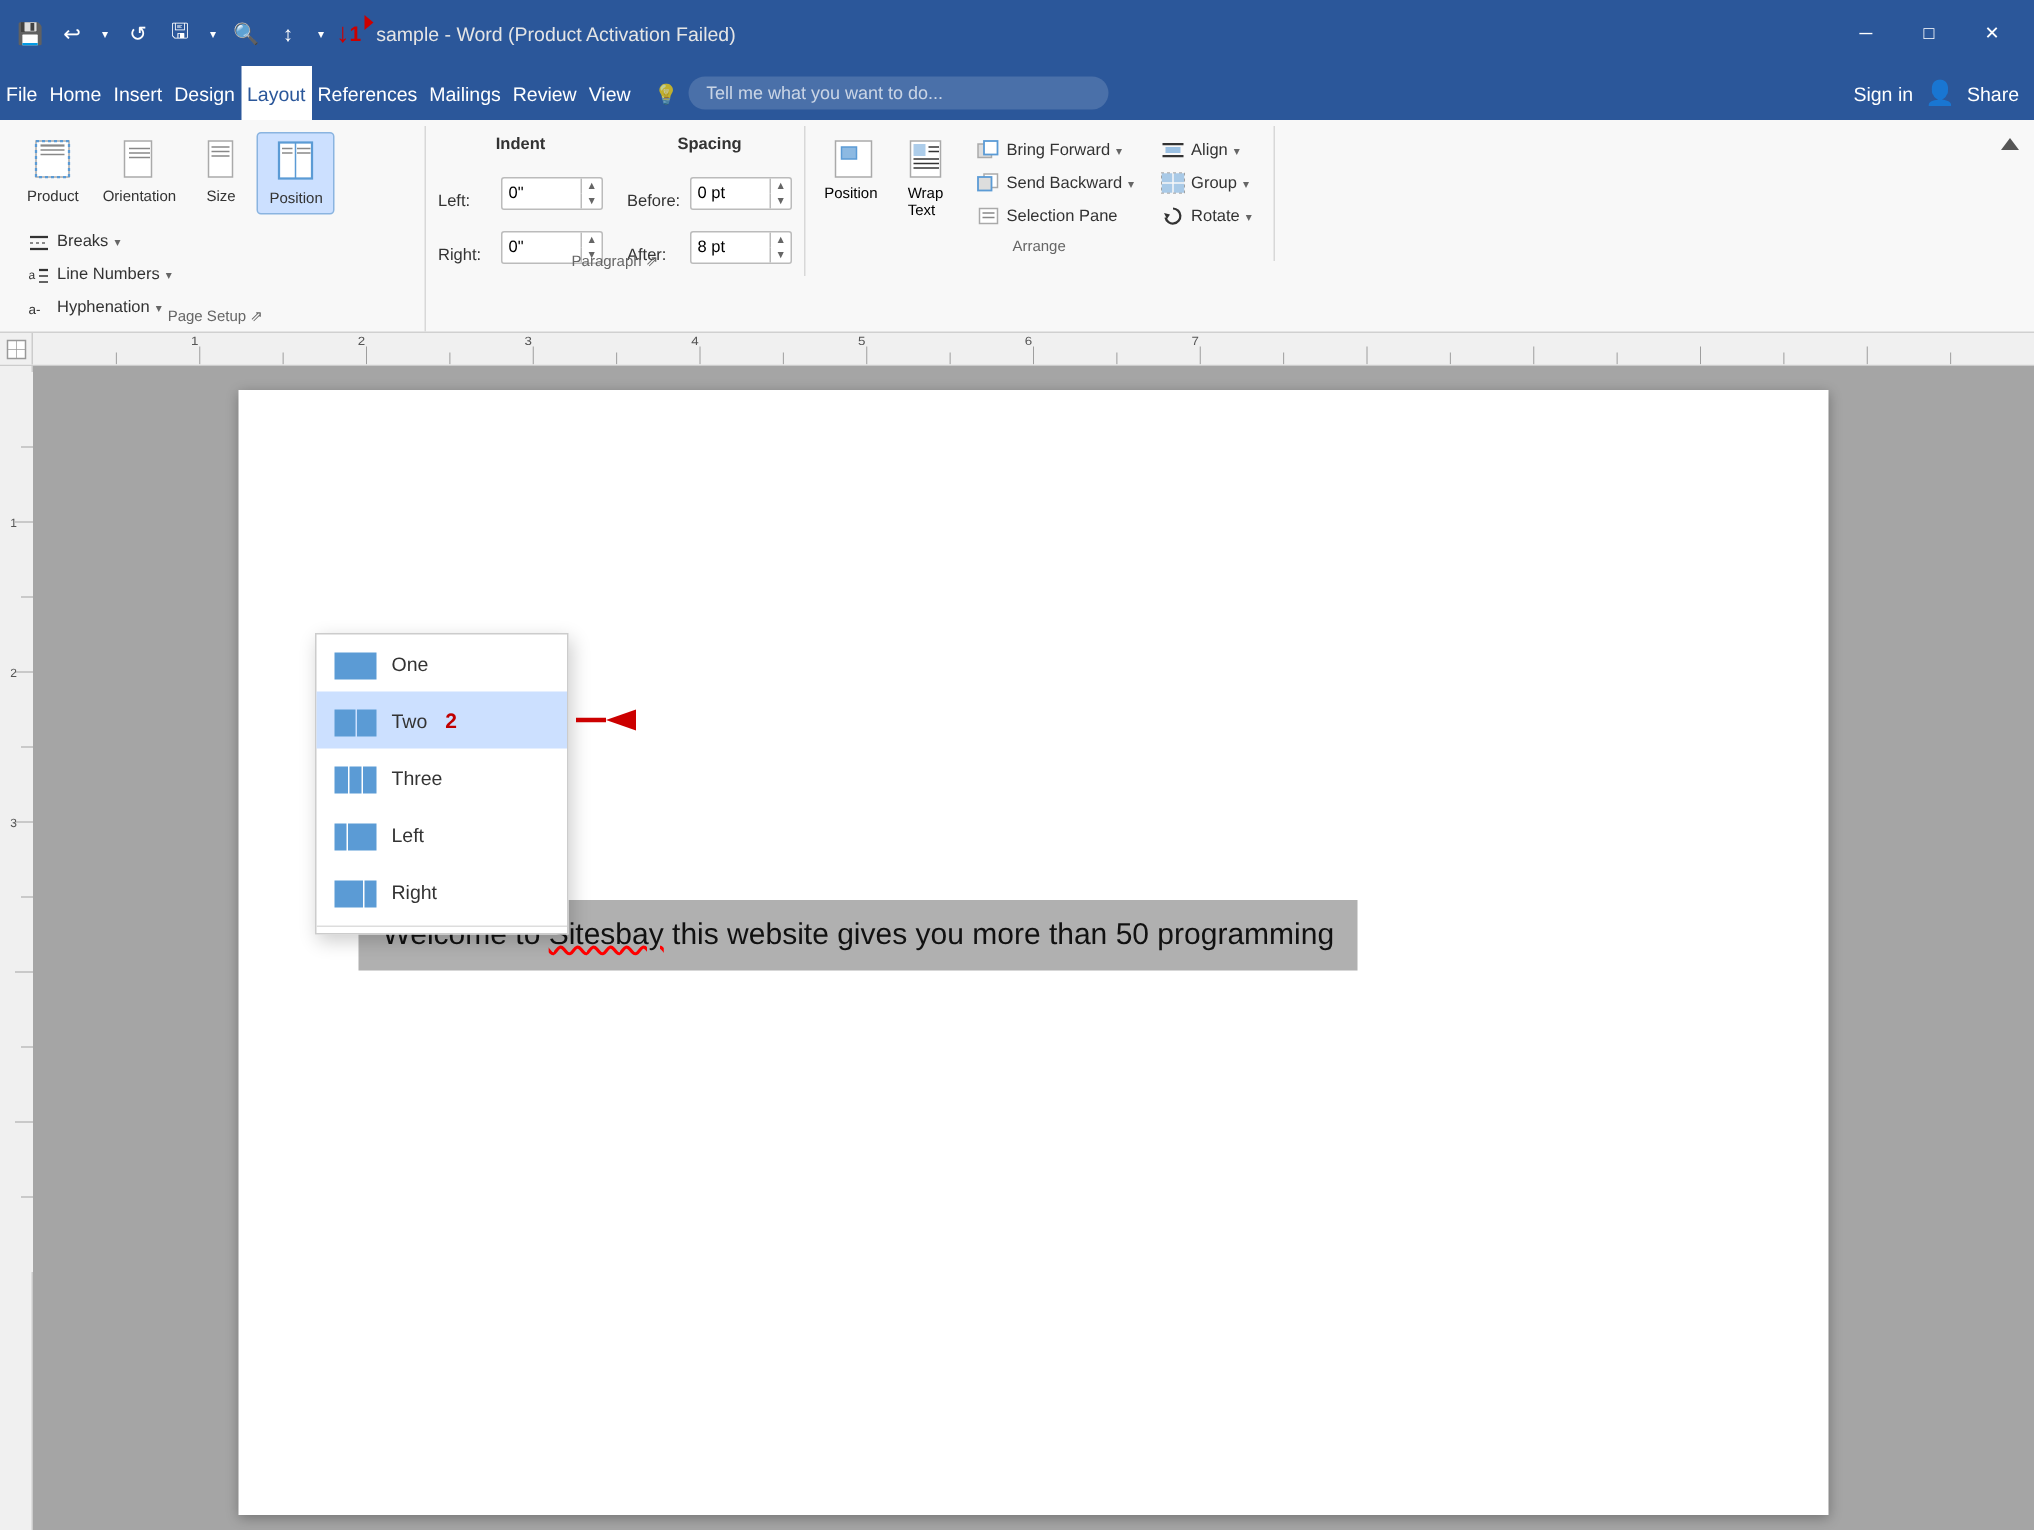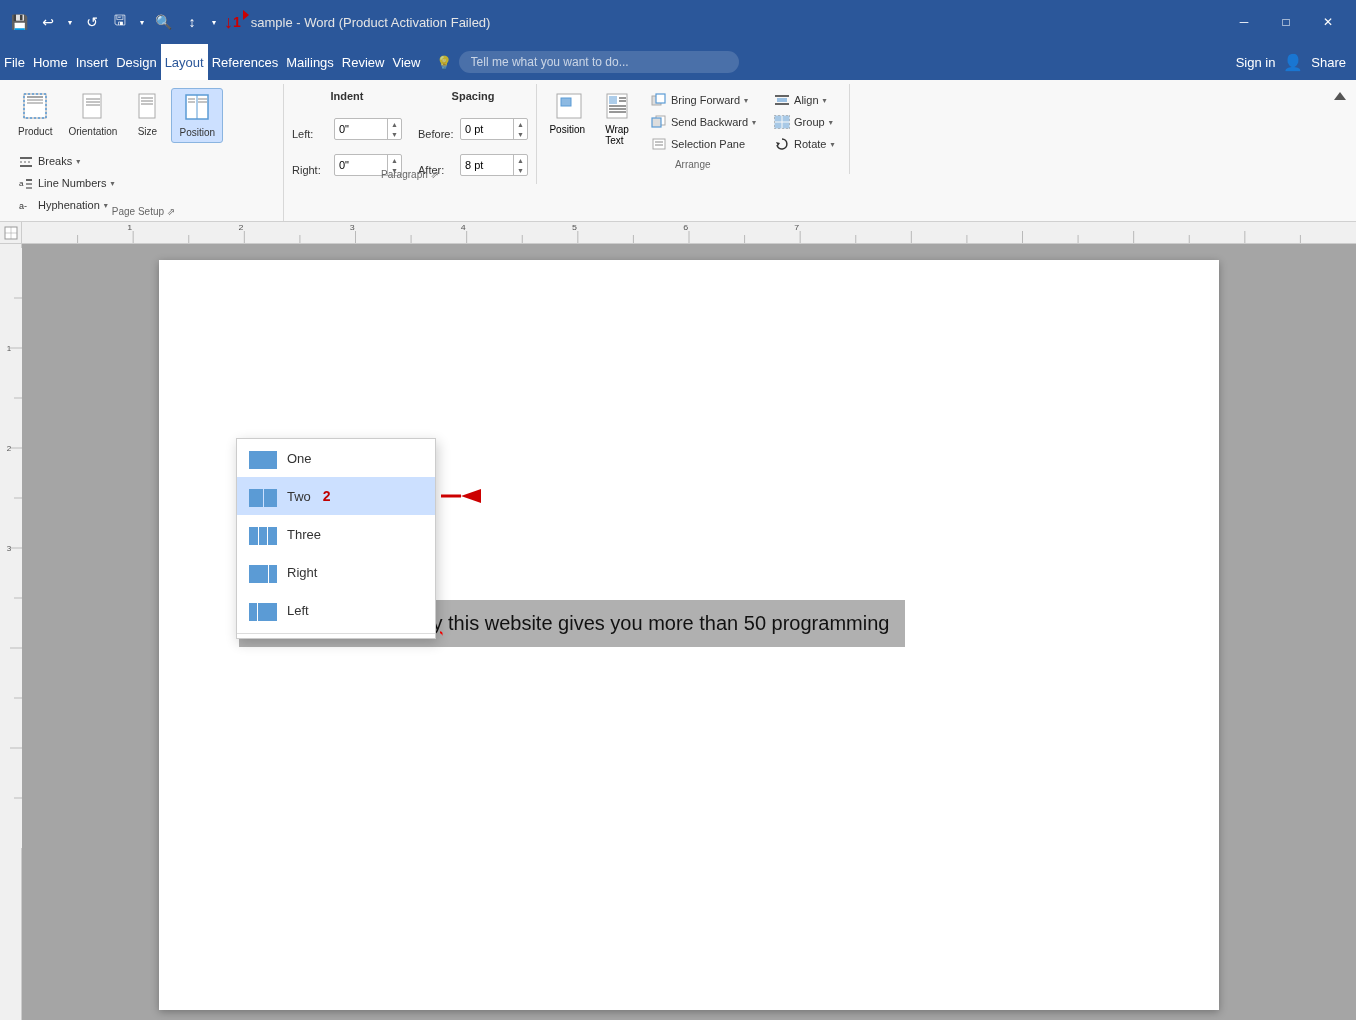--- a/index.html
+++ b/index.html
@@ -198,24 +198,23 @@
     }
     .underline-red { text-decoration: underline; text-decoration-color: red; text-decoration-style: wavy; }
 
     
     .dropdown-menu {
       position: absolute;
       background: white;
       border: 1px solid #ccc;
       box-shadow: 2px 4px 12px rgba(0,0,0,0.2);
       z-index: 1000;
-      width: 200px;
-      left: 214px;
+      width: 169px;
+      left: 188px;
       top: 178px;
-      margin-top: 16px;
     }
     .dropdown-item {
       display: flex;
       align-items: center;
       gap: 10px;
       padding: 8px 12px;
       cursor: pointer;
       font-size: 13px;
       color: #333;
     }
@@ -682,30 +681,30 @@
         <div class="col-icon">
           <div class="col-bar" style="height:18px;"></div>
           <div class="col-bar" style="height:18px;"></div>
           <div class="col-bar" style="height:18px;"></div>
         </div>
         <span>Three</span>
       </div>
 
       <div class="dropdown-item">
         <div class="col-icon">
+          <div class="col-bar" style="height:18px; flex:0.6;"></div>
+          <div class="col-bar" style="height:18px; flex:1.4;"></div>
+        </div>
+        <span>Left</span>
+      </div>
+
+      <div class="dropdown-item">
+        <div class="col-icon">
           <div class="col-bar" style="height:18px; flex:1.4;"></div>
           <div class="col-bar" style="height:18px; flex:0.6;"></div>
         </div>
         <span>Right</span>
       </div>
-
-      <div class="dropdown-item">
-        <div class="col-icon">
-          <div class="col-bar" style="height:18px; flex:0.6;"></div>
-          <div class="col-bar" style="height:18px; flex:1.4;"></div>
-        </div>
-        <span>Left</span>
-      </div>
       <div class="dropdown-divider"></div>
 
     </div>
   </div>
 </div>
 
 </body></html>

